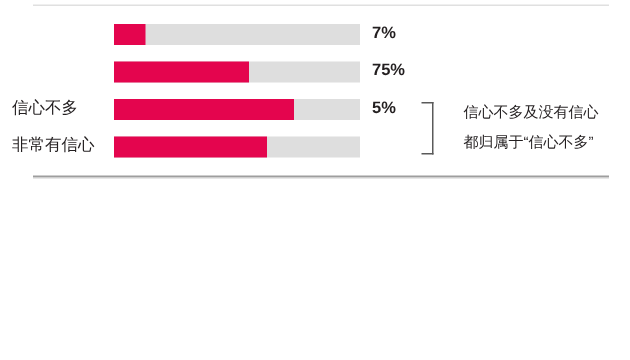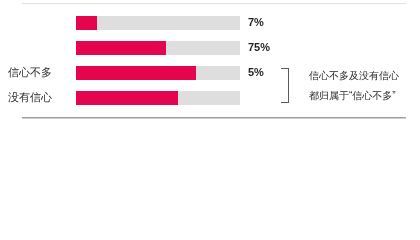--- a/index.html
+++ b/index.html
@@ -142,21 +142,21 @@
 
     <div class="row">
       <div class="cat-label">信心不多</div>
       <div class="track">
         <div class="fill" style="width: 73%;"></div>
       </div>
       <div class="value">5%</div>
     </div>
 
     <div class="row">
-      <div class="cat-label">没有信心</div>
+      <div class="cat-label">非常有信心</div>
       <div class="track">
         <div class="fill" style="width: 62%;"></div>
       </div>
     </div>
 
   </div>
 
   <div class="annotation">
     <div class="bracket"></div>
     <div class="ann-lines">

